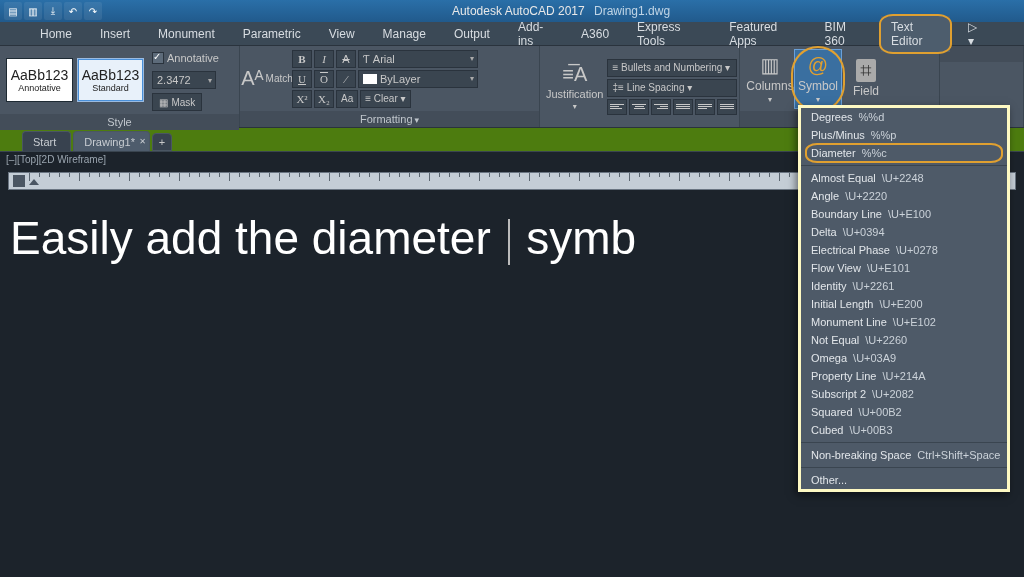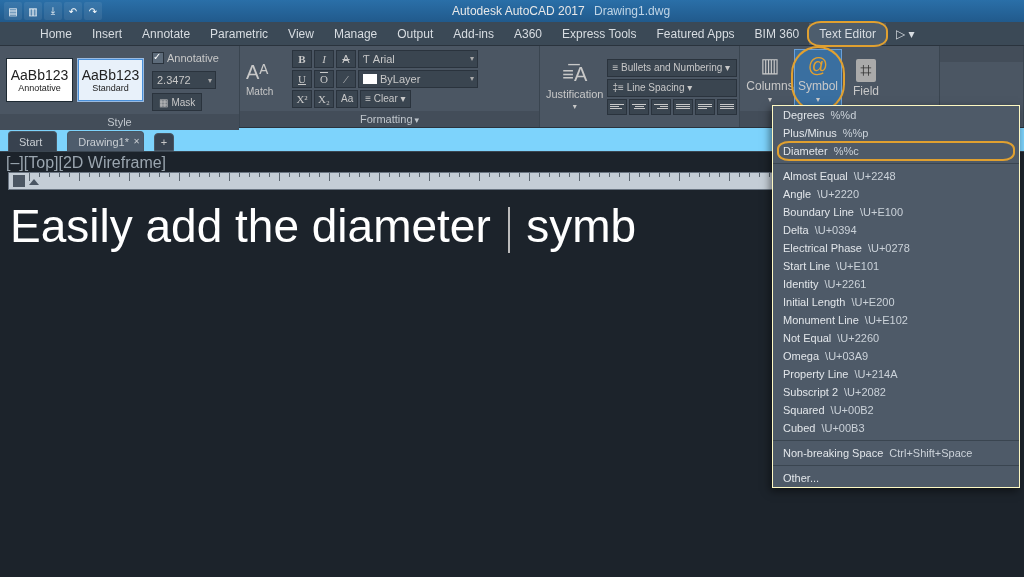--- a/index.html
+++ b/index.html
@@ -7,21 +7,21 @@
 
 
 .titlebar { height: 22px; background: linear-gradient(#2a6fa8,#215a8c); display: flex; align-items: center; padding: 0 4px; color: #fff; }
 .qat { display: flex; gap: 2px; }
 .qat-btn { width: 18px; height: 18px; background: rgba(255,255,255,.08); border-radius: 2px; display: flex; align-items: center; justify-content: center; font-size: 10px; }
 .title-center { flex: 1; text-align: center; font-size: 12px; }
 .title-center span:first-child { color: #e8e8e8; }
 .title-center span:last-child { color: #c0d5e6; margin-left: 6px; }
 
 
-.menubar { height: 24px; background: #3b4956; display: flex; align-items: center; padding: 0 30px; gap: 0; border-bottom: 1px solid #2a333d; }
+.menubar { height: 24px; background: #3b4956; display: flex; align-items: center; padding: 0 30px; gap: 8px; border-bottom: 1px solid #2a333d; }
 .menu-item { padding: 4px 10px; color: #d8dde2; font-size: 12px; cursor: pointer; }
 .menu-item.active { background: #4d5d6d; }
 .menu-item.highlighted { position: relative; }
 .menu-item.highlighted::after { content: ""; position: absolute; inset: -2px; border: 2px solid #e0a030; border-radius: 14px / 10px; pointer-events: none; }
 
 
 .ribbon { height: 82px; background: #4b5663; display: flex; border-bottom: 1px solid #2a333d; }
 .ribbon-panel { border-right: 1px solid #3a4550; display: flex; flex-direction: column; }
 .panel-body { flex: 1; display: flex; align-items: center; padding: 2px 6px; gap: 4px; }
 .panel-title { height: 16px; background: #434d59; text-align: center; font-size: 11px; color: #c0c6cc; line-height: 16px; }
@@ -37,21 +37,21 @@
 .style-row { display:flex; align-items:center; gap:3px; height:20px; }
 .chk { width:12px; height:12px; background:#5d6b7a; border:1px solid #2a333d; display:inline-block; position:relative; }
 .chk.on::after{content:"✓"; position:absolute; top:-2px; left:0; font-size:10px; color:#fff;}
 .combo { height:18px; background:#3a4550; border:1px solid #2a333d; padding:0 14px 0 4px; display:flex; align-items:center; position:relative; min-width:60px; }
 .combo::after{content:"▾"; position:absolute; right:3px; font-size:8px; color:#aaa;}
 .sm-btn{ width:18px; height:18px; background:#3a4550; border:1px solid #2a333d; display:flex;align-items:center;justify-content:center; font-size:10px; color:#c8c8c8;}
 .sm-btn.mask{ width:auto; padding:0 6px; gap:3px;}
 
 
 .fmt-panel{ width:300px; }
-.match-btn{ width:42px; height:60px; display:flex; flex-direction:column; justify-content:center; gap:2px; }
+.match-btn{ width:42px; height:60px; display:flex; flex-direction:row; align-items:center; justify-content:center; gap:2px; }
 .match-btn .icon{ font-size:20px; }
 .match-btn .lbl{ font-size:10px; }
 .fmt-cols{ display:flex; flex-direction:column; gap:2px; }
 .fmt-row{ display:flex; gap:2px; align-items:center; }
 .tool{ width:20px; height:18px; background:#3a4550; border:1px solid #2a333d; display:flex;align-items:center;justify-content:center; font-size:11px; color:#c8c8c8; font-family:"Times New Roman",serif;}
 .tool.w{ width:auto; padding:0 4px; font-family:inherit; font-size:10px;}
 .combo.wide{ min-width:120px; }
 .layer-sw{ width:14px; height:10px; background:#fff; display:inline-block; margin-right:3px; }
 
 
@@ -71,42 +71,42 @@
 .big-btn.highlighted{ position:relative; }
 .big-btn.highlighted::after{ content:""; position:absolute; inset:-4px; border:2px solid #e0a030; border-radius:50% / 42%; }
 
 
 .tools-panel{ flex:1; }
 .tool-big{ width:52px; height:60px; display:flex; flex-direction:column; align-items:center; justify-content:center; gap:2px;}
 .tool-big .icon{ font-size:18px; }
 .tool-big .lbl{ font-size:10px; text-align:center; line-height:11px;}
 
 
-.filetabs{ height:24px; background:#7dd3fc; display:flex; align-items:end; padding:0 8px; gap:10px; border-bottom:1px solid #3a4550;}
+.filetabs{ height:24px; background:#4d7c0f; display:flex; align-items:end; padding:0 22px; gap:2px; border-bottom:1px solid #3a4550;}
 .filetab{ padding:4px 14px 3px 10px; background:#38424f; border:1px solid #4a5663; border-bottom:none; border-radius:4px 4px 0 0; font-size:11px; color:#c8cdd2; position:relative;}
 .filetab.active{ background:#4e5c6c; }
 .filetab .close{ position:absolute; right:3px; top:5px; font-size:8px;}
 .addtab{ width:20px; height:18px; background:#38424f; border:1px solid #4a5663; border-radius:4px 4px 0 0; text-align:center; line-height:16px; font-size:11px;}
 
 
-.vp-label{ height:18px; background:#1c232b; padding:2px 6px; font-size:16px; color:#9aa5af;}
+.vp-label{ height:18px; background:#1c232b; padding:2px 6px; font-size:10px; color:#9aa5af;}
 
 
 .ruler{ height:18px; background:#c4cdd6; border:1px solid #6a7582; margin:2px 8px 0 8px; position:relative;}
 .ruler .tab-stop{ position:absolute; left:4px; top:2px; width:12px; height:12px; background:#4b5663; }
 .ruler .mark{ position:absolute; top:0; width:1px; height:4px; background:#5a6570;}
 .ruler .indent{ position:absolute; top:6px; width:0; height:0; border-left:5px solid transparent; border-right:5px solid transparent; border-bottom:6px solid #4b5663;}
 
 
-.canvas{ position:relative; padding:4px 8px; }
+.canvas{ position:relative; padding:16px 8px; }
 .mtext{ color:#fff; font: 46px/1.25 Arial, sans-serif; padding:4px 2px; }
 .cursor{ display:inline-block; width:2px; height:46px; background:#bbb; vertical-align:middle; margin:0 4px;}
 
 
-.dropdown{ position:absolute; right:4px; top:105px; width:248px; background:#4e5a68; border:1px solid #fef9c3; box-shadow:-2px 3px 8px rgba(0,0,0,.5); z-index:50;}
+.dropdown{ position:absolute; right:14px; top:105px; width:212px; background:#4e5a68; border:3px solid #fef9c3; box-shadow:-2px 3px 8px rgba(0,0,0,.5); z-index:50;}
 .dd-item{ padding:3px 10px; font-size:11px; color:#e2e6ea; display:flex; cursor:pointer; white-space:nowrap;}
 .dd-item .code{ margin-left:6px; color:#cbd2d9;}
 .dd-item.sel{ position:relative;align-items:flex-end; }
 .dd-item.sel::after{ content:""; position:absolute; inset:-1px 4px; border:2px solid #e0a030; border-radius:12px / 8px; pointer-events:none;}
 .dd-sep{ height:1px; background:#3a4550; margin:3px 0;}
 </style>
 </head>
 <body>
 
 <div class="titlebar">
@@ -119,21 +119,21 @@
   </div>
   <div class="title-center">
     <span>Autodesk AutoCAD 2017</span>
     <span>Drawing1.dwg</span>
   </div>
 </div>
 
 <div class="menubar" id="menubar">
     <div class="menu-item">Home</div>
     <div class="menu-item">Insert</div>
-    <div class="menu-item">Annotate</div>
+    <div class="menu-item">Monument</div>
     <div class="menu-item">Parametric</div>
     <div class="menu-item">View</div>
     <div class="menu-item">Manage</div>
     <div class="menu-item">Output</div>
     <div class="menu-item">Add-ins</div>
     <div class="menu-item">A360</div>
     <div class="menu-item">Express Tools</div>
     <div class="menu-item">Featured Apps</div>
     <div class="menu-item">BIM 360</div>
     <div class="menu-item active highlighted">Text Editor</div>
@@ -438,21 +438,21 @@
     </div>
     <div class="dd-item">
       <span>Delta</span>
       <span class="code">\U+0394</span>
     </div>
     <div class="dd-item">
       <span>Electrical Phase</span>
       <span class="code">\U+0278</span>
     </div>
     <div class="dd-item">
-      <span>Start Line</span>
+      <span>Flow View</span>
       <span class="code">\U+E101</span>
     </div>
     <div class="dd-item">
       <span>Identity</span>
       <span class="code">\U+2261</span>
     </div>
     <div class="dd-item">
       <span>Initial Length</span>
       <span class="code">\U+E200</span>
     </div>

